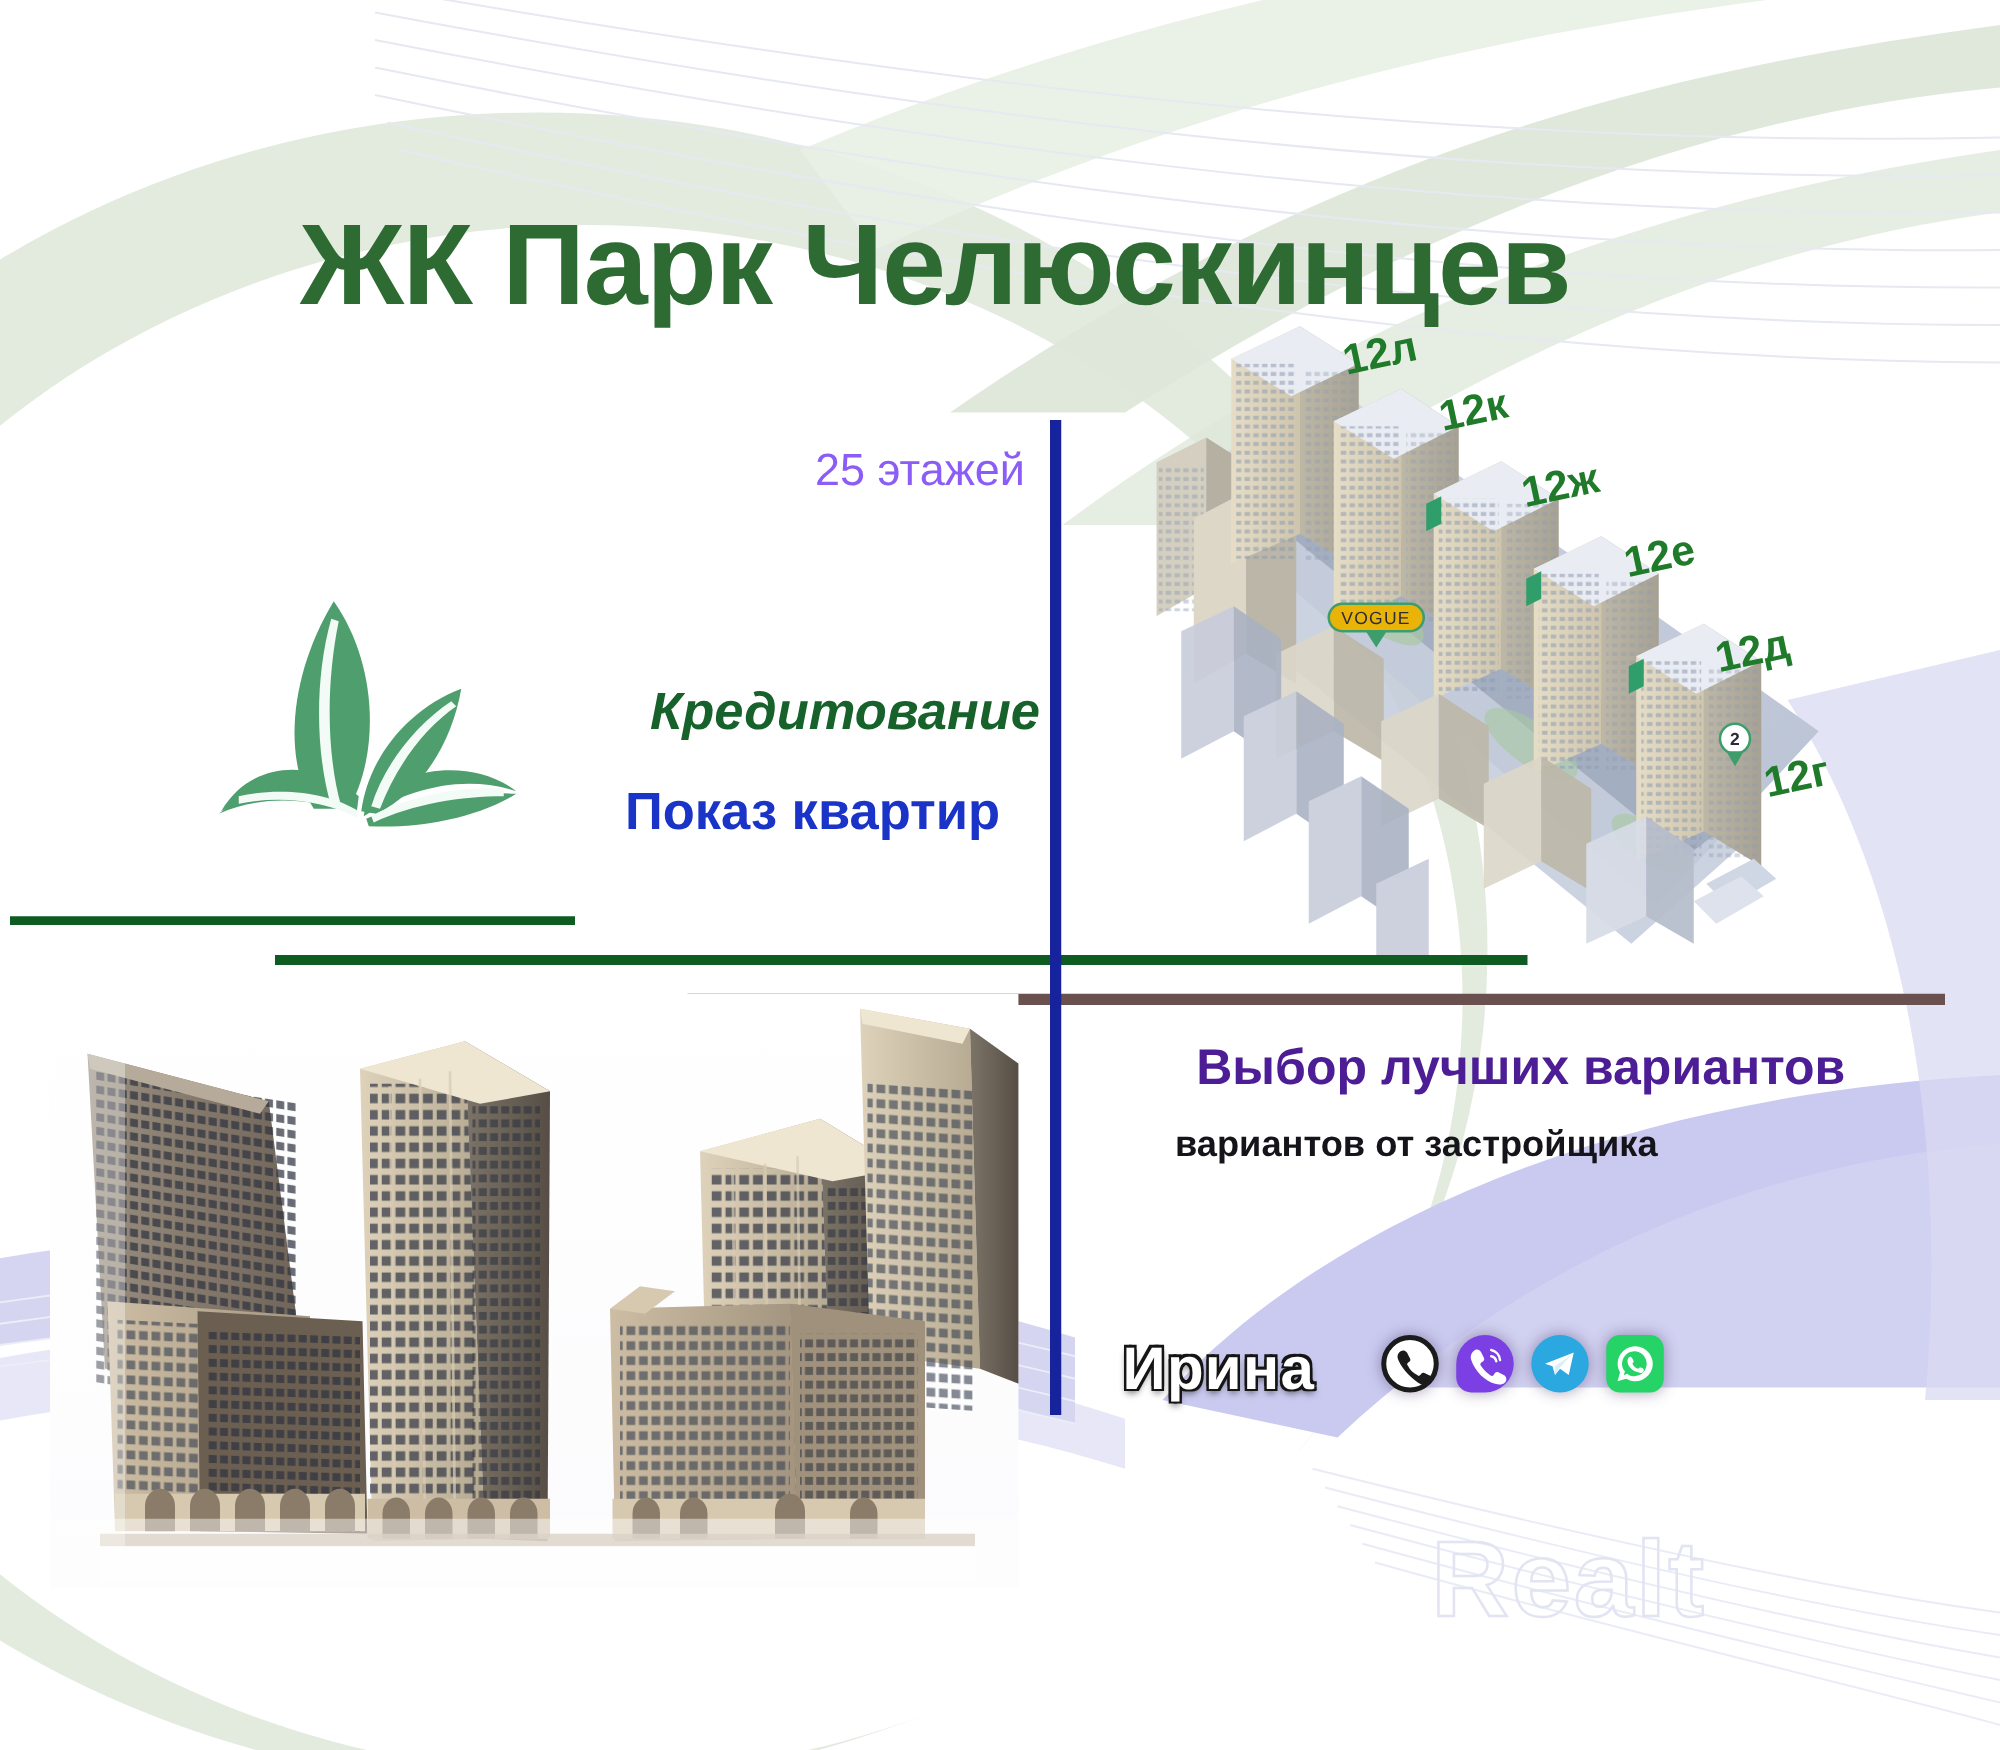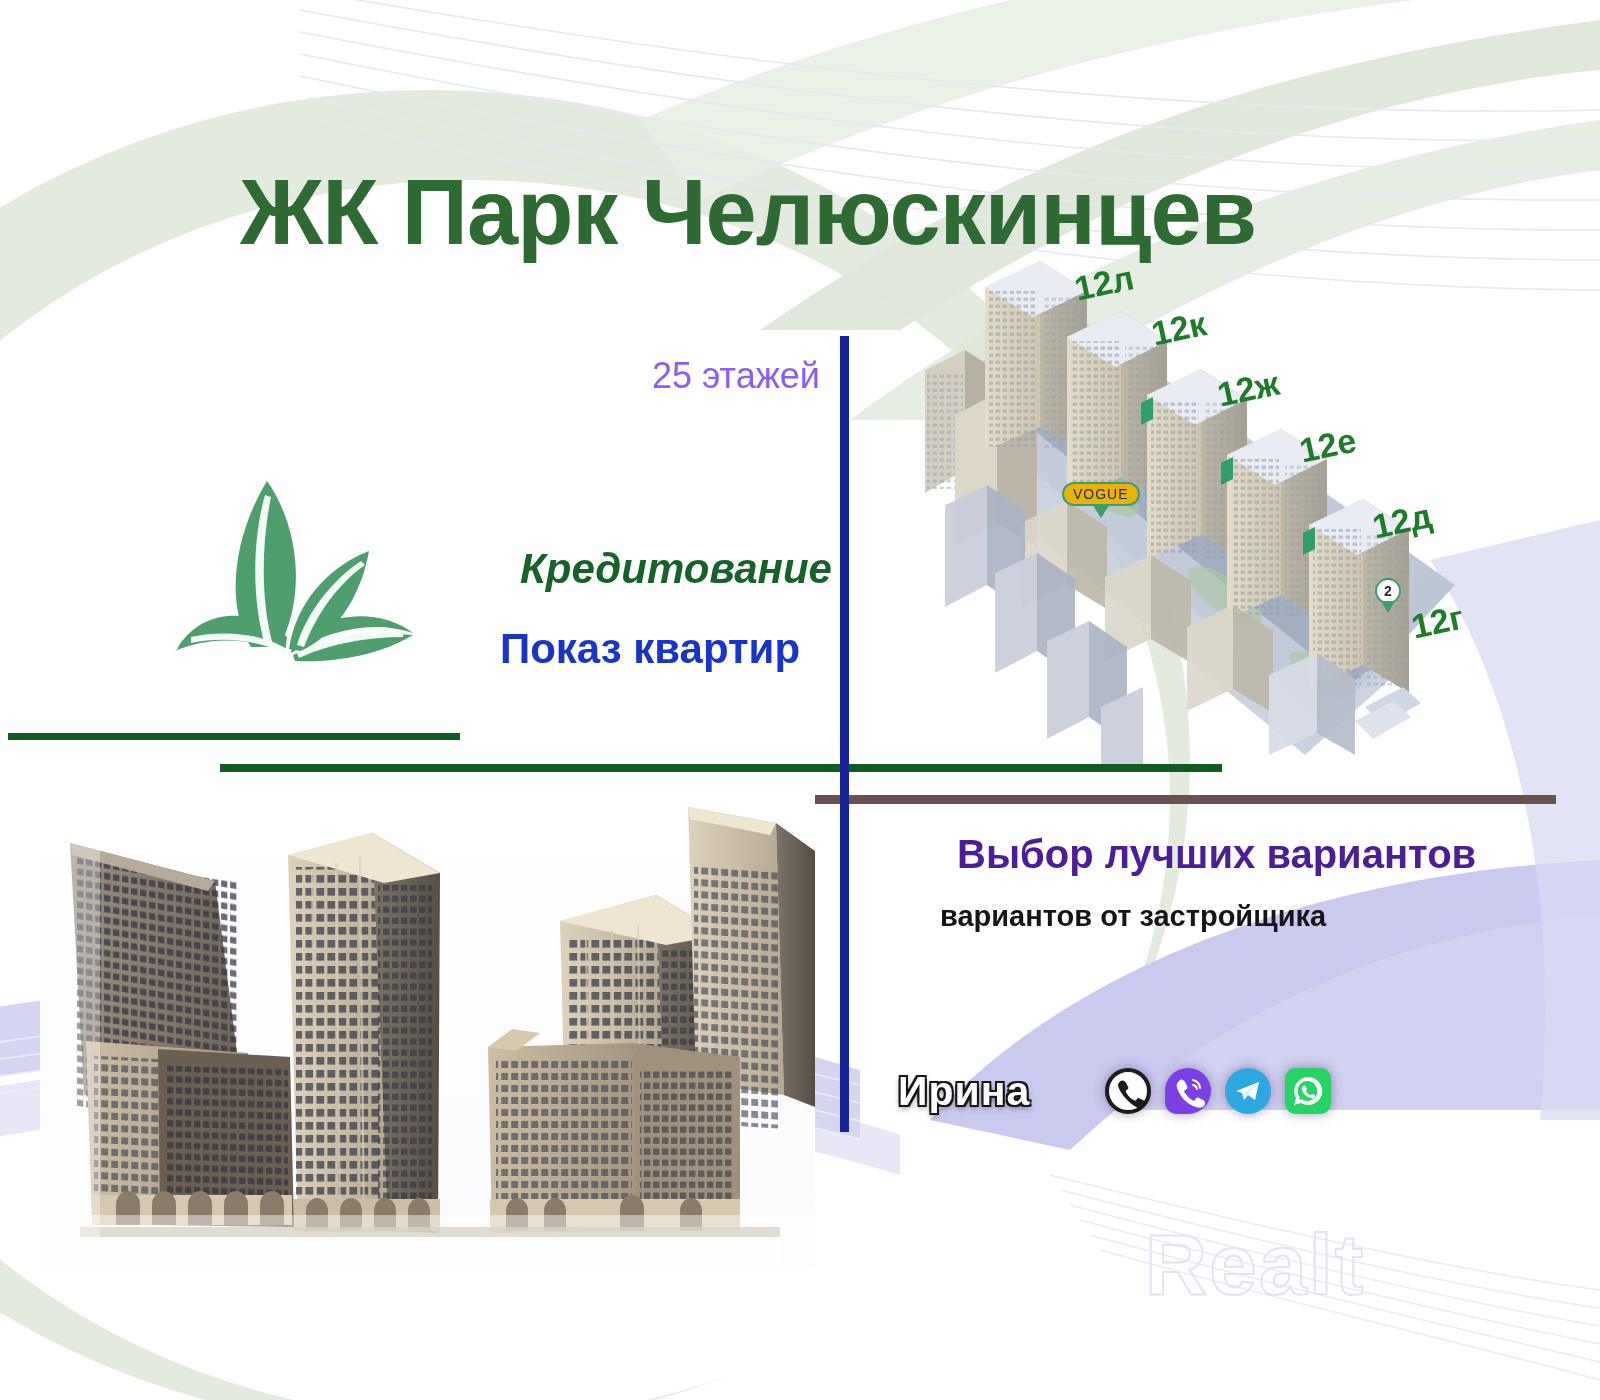--- a/index.html
+++ b/index.html
@@ -42,21 +42,21 @@
     font-size:40px; font-weight:700; color:#4c1d95; white-space:nowrap;margin-left:27px;
   }
   .direct {
     position:absolute; left:940px; top:900px;
     font-size:29px; font-weight:700; color:#14141a; white-space:nowrap;
   }
 
   
   .agent-name {
     position:absolute; left:898px; top:1068px;
-    font-size:41px; font-weight:700; color:#ffffff;
+    font-size:48px; font-weight:700; color:#ffffff;
     white-space:nowrap; letter-spacing:1px;
     text-shadow:
       -2px -2px 0 #151515, 2px -2px 0 #151515,
       -2px  2px 0 #151515, 2px  2px 0 #151515,
        0px  3px 6px rgba(0,0,0,.55);
   }
 
   
   .rule { position:absolute; }
   .v-divider {

